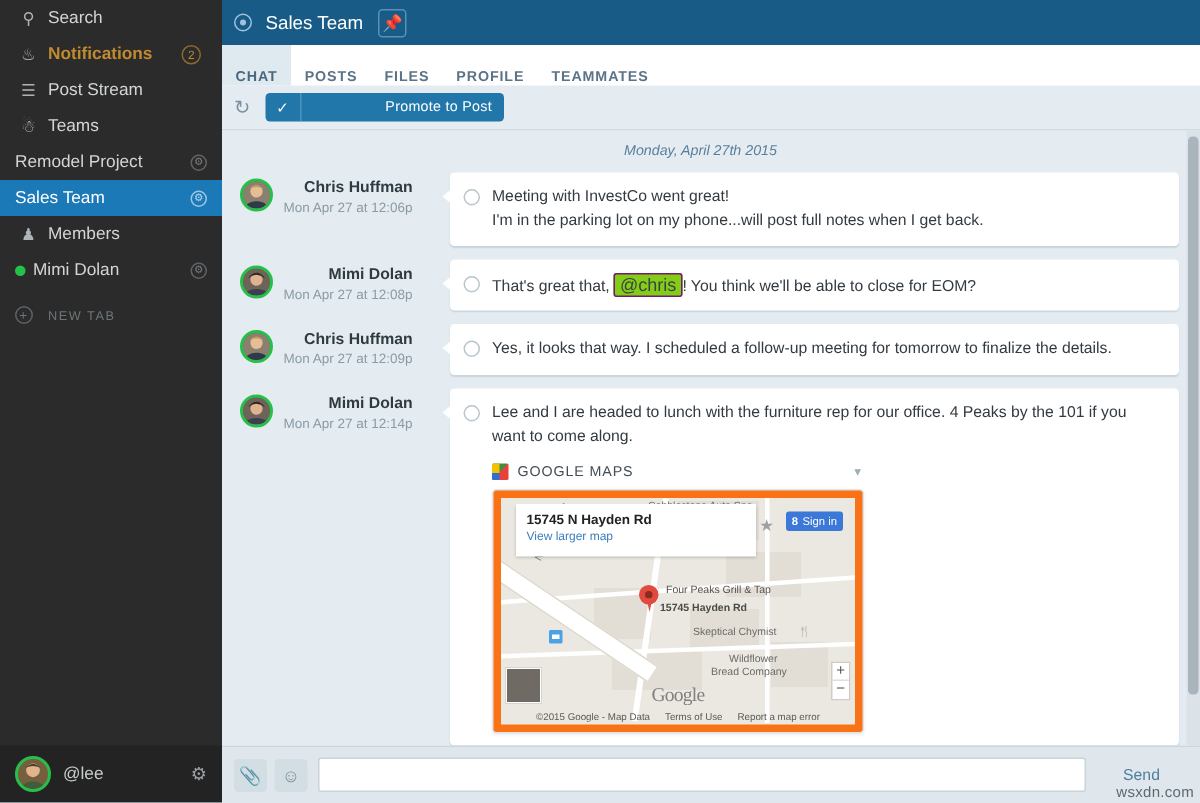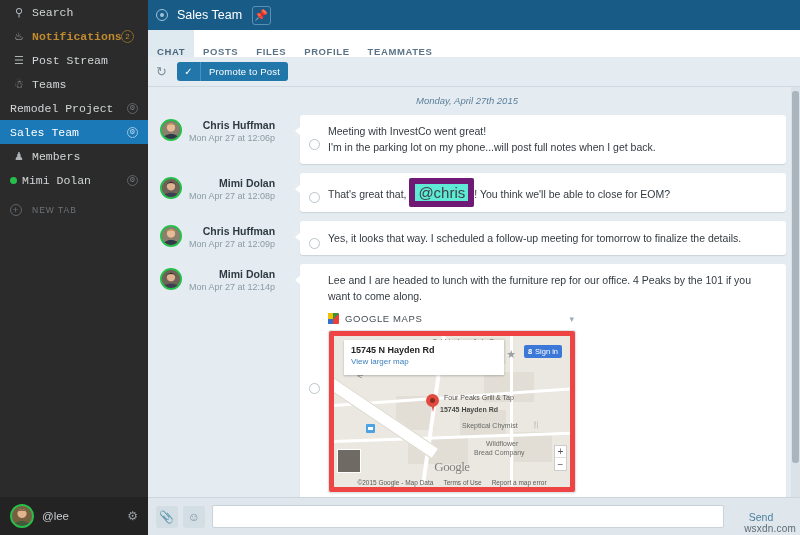--- a/index.html
+++ b/index.html
@@ -45,21 +45,21 @@
 
   .nav-item {
     height: 24px; display: flex; align-items: center;
     padding-left: 10px; font-size: 11.5px; color: #d2d5d7;
     cursor: default; position: relative;
   }
   .nav-item .ico {
     width: 18px; display: inline-flex; align-items: center; justify-content: center;
     color: #aeb3b6; font-size: 11px; flex: 0 0 18px;
   }
-  .nav-item .lbl { margin-left: 4px; font-family: Liberation Mono, monospace; }
+  .nav-item .lbl { margin-left: 4px; }
   .nav-item.sub { }
   .nav-item.sub .lbl { margin-left: 0; }
   .nav-item.selected { background: #1b79b8; }
   .nav-item.selected .lbl { color: #ffffff; }
   .nav-item.notif .lbl { color: #c08a2e; font-weight: bold; }
   .badge {
     position: absolute; right: 14px;
     width: 13px; height: 13px; border-radius: 50%;
     border: 1px solid #8a6a2c; color: #c08a2e;
     font-size: 8px; display: flex; align-items: center; justify-content: center;
@@ -136,21 +136,21 @@
   .refresh-ico { color: #7d909d; font-size: 13px; margin-right: 10px; }
   .promote-btn {
     display: flex; align-items: center; height: 19px;
     background: #2277aa; border-radius: 3px; color: #fff;
     font-size: 9.5px; overflow: hidden;
   }
   .promote-check {
     width: 24px; display: flex; align-items: center; justify-content: center;
     font-size: 10px; border-right: 1px solid #4a93bf; height: 100%;
   }
-  .promote-label { padding: 0 8px; letter-spacing: .2px; }
+  .promote-label { padding: 0 8px; letter-spacing: .2px; margin-left: 48px; }
 
   
   #msgscroll {
     flex: 1; overflow: hidden; position: relative;
     background: #e4ecf1; padding: 0 0 0 0;
   }
   .date-div {
     text-align: center; font-size: 9.5px; color: #5a7f9b;
     font-style: italic; padding: 8px 0 9px 0;
     margin-right: 14px;
@@ -163,61 +163,60 @@
     background: #7d6b5a; margin-right: 7px;
   }
   .msg-who { line-height: 1.15; text-align: right; }
   .msg-name { font-size: 10.5px; font-weight: bold; color: #2f3a42; }
   .msg-time { font-size: 9px; color: #8b9aa5; margin-top: 2px; }
   .bubble {
     flex: 1; background: #ffffff; border-radius: 3px;
     position: relative; display: flex;
     box-shadow: 0 1px 1px rgba(80,100,115,.18);
     min-height: 34px;
-    align-items: center;
   }
   .bubble:before {
     content: ""; position: absolute; left: -5px; top: 11px;
     width: 0; height: 0;
     border-top: 5px solid transparent;
     border-bottom: 5px solid transparent;
     border-right: 6px solid #ffffff;
   }
   .bub-check {
     width: 28px; flex: 0 0 28px; display: flex; justify-content: center;
     padding-top: 11px;
   }
   .bub-check i {
     display: block; width: 11px; height: 11px; border-radius: 50%;
     border: 1px solid #b9c4cb;
   }
   .bub-body { flex: 1; padding: 8px 10px 8px 0; }
   .bub-line { font-size: 10.5px; color: #333a40; line-height: 1.55; }
   .mention {
-    background: #5eead4; border: 6px solid #701a75; border-radius: 2px;
-    padding: 0 3px; font-size: 15px; color: #3b434a;
+    background: #84cc16; border: 1px solid #701a75; border-radius: 2px;
+    padding: 0 3px; font-size: 12px; color: #3b434a;
   }
 
   
   .gm-card { margin-top: 7px; width: 248px; }
   .gm-head { display: flex; align-items: center; height: 15px; position: relative; width: 248px; }
   .gm-logo {
     width: 11px; height: 11px; margin-right: 6px; flex: 0 0 11px; position: relative;
     background: linear-gradient(135deg,#3c8f3f 0% 50%, #e8413a 50% 100%);
     border-radius: 1px; overflow: hidden;
   }
   .gm-logo:after {
     content:""; position:absolute; left:0; top:0; width:5px; height:11px;
     background: linear-gradient(180deg,#f2c200 0 55%, #2f6fd0 55% 100%);
   }
   .gm-title { font-size: 9.5px; letter-spacing: .6px; color: #454d54; }
   .gm-chev { position: absolute; right: 2px; color: #9fadb7; font-size: 9px; }
   .gm-frame {
     margin-top: 4px; width: 248px; height: 163px;
-    border: 1px solid #dfe3e6; border-radius: 3px; background: #ef4444;
+    border: 1px solid #dfe3e6; border-radius: 3px; background: #f97316;
     padding: 5px; box-shadow: 0 1px 2px rgba(90,110,125,.12);
   }
   .gm-map {
     position: relative; width: 100%; height: 100%; overflow: hidden;
     background: #ebe8e2;
   }
   
   .m-blob { position: absolute; background: #e2ded6; }
   .m-road {
     position: absolute; background: #ffffff;

